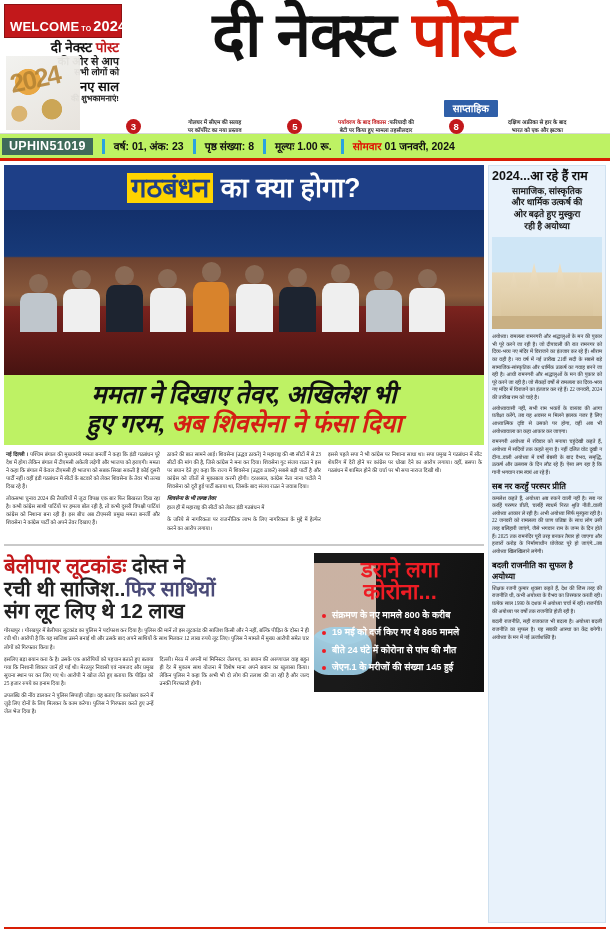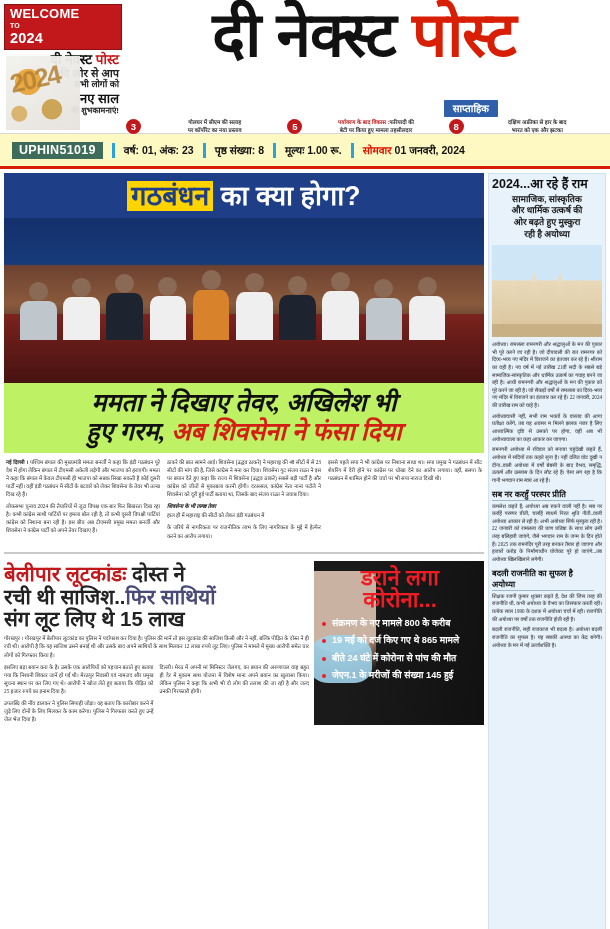--- a/index.html
+++ b/index.html
@@ -10,22 +10,22 @@
     font-family:"Liberation Sans","DejaVu Sans",sans-serif;
     color:#111;
   }
   .page{width:610px;height:929px;position:relative;box-sizing:border-box;}
 
   
   .masthead{display:flex;height:133px;padding:4px 4px 0 4px;box-sizing:border-box;}
   .promo{width:118px;flex:0 0 118px;position:relative;}
   .promo-band{
     background:#c2181b;color:#fff;font-weight:bold;font-size:13.5px;
-    letter-spacing:.2px;padding:2px 4px 3px 5px;line-height:1;
-    display:flex;align-items:baseline;gap:2px;border:1px solid #8d1113;flex-direction:column;
+    letter-spacing:.2px;padding:14px 4px 3px 5px;line-height:1;
+    display:flex;align-items:baseline;gap:2px;border:1px solid #8d1113;
   }
   .promo-band .w{font-size:13px;}
   .promo-band .to{font-size:7px;vertical-align:super;}
   .promo-band .y{font-size:14.5px;}
   .promo-lines{text-align:right;padding:2px 3px 0 0;line-height:1.12;}
   .pl1{font-size:13.5px;font-weight:bold;color:#111;}
   .pl1 .red{color:#c2181b;}
   .pl2{font-size:11px;font-weight:bold;color:#222;}
   .pl3{font-size:9px;font-weight:bold;color:#222;}
   .pl4{font-size:13px;font-weight:bold;color:#111;background:#fff;display:inline-block;}
@@ -66,23 +66,23 @@
   .tnum{
     width:15px;height:15px;flex:0 0 15px;border-radius:50%;
     background:#c2181b;color:#fff;font-size:9.5px;font-weight:bold;
     display:flex;align-items:center;justify-content:center;
   }
   .ttext{font-size:5.6px;line-height:1.35;color:#333;text-align:center;flex:1;font-weight:bold;}
   .ttext .rd{color:#c2181b;}
 
   
   .infobar{
-    height:36px;display:flex;align-items:center;gap:0;
+    height:28px;display:flex;align-items:center;gap:0;
     border-top:1px solid #d7d7d7;border-bottom:3px solid #d81e05;
-    padding:0 12px;box-sizing:border-box;background:#fef9c3;
+    padding:0 2px;box-sizing:border-box;background:#bef264;
   }
   .regno{
     background:#3f6b5a;color:#fff;font-size:12.5px;font-weight:bold;
     padding:1px 7px 2px 7px;letter-spacing:.3px;
   }
   .sep{width:3px;height:15px;background:#29a3e0;margin:0 9px;flex:0 0 3px;}
   .ibit{font-size:10.5px;font-weight:bold;color:#111;white-space:nowrap;}
   .ibit .rd{color:#e01000;}
 
   
@@ -327,21 +327,21 @@
         </div>
       </div>
 
       <div class="rule"></div>
 
       <div class="bottom">
         <div class="bl">
           <div class="crime-head">
             <span class="rd">बेलीपार लूटकांडः </span><span>दोस्त ने</span><br>
             <span>रची थी साजिश..</span><span class="pp">फिर साथियों</span><br>
-            <span>संग लूट लिए थे 15 लाख</span>
+            <span>संग लूट लिए थे 12 लाख</span>
           </div>
 
           <div class="crime-row">
             <div style="flex:1;min-width:0">
               <div class="bodytext">गोरखपुर । गोरखपुर में बेलीपार लूटकांड का पुलिस ने पर्दाफाश कर दिया है। पुलिस की मानें तो इस लूटकांड की साजिश किसी और ने नहीं, बल्कि पीड़ित के दोस्त ने ही रची थी। आरोपी है कि यह साजिश उसने बनाई थी और उसके बाद अपने साथियों के साथ मिलकर 12 लाख रुपये लूट लिए। पुलिस ने मामले में मुख्य आरोपी समेत चार लोगों को गिरफ्तार किया है।</div>
             </div>
           </div>
 
           <div class="crime-cols">
             <div class="col">
@@ -351,21 +351,21 @@
               </div>
             </div>
             <div class="col">
               <div class="bodytext">दिल्ली। मेरठ में अपनी मां मिनिस्टर जेलगए, का बयान की अरुणाचल वाह बहुत ही देर में मुकाम साथ योजना में विशेष माना अपने बयान का खुलासा किया। लेकिन पुलिस ने कहा कि अभी भी दो लोग की तलाश की जा रही है और जल्द उनकी गिरफ्तारी होगी।</div>
             </div>
           </div>
         </div>
 
         <div style="flex:0 0 auto">
 
-          <div class="corona" style="height:164px">
+          <div class="corona" style="height:139px">
             <div class="ghost"></div>
             <div class="mask2"></div>
             <div class="corona-title">
               <span>डराने लगा</span><br>
               <span>कोरोना...</span>
             </div>
             <ul>
               <li>संक्रमण के नए मामले 800 के करीब</li>
               <li>19 मई को दर्ज किए गए थे 865 मामले</li>
               <li>बीते 24 घंटे में कोरोना से पांच की मौत</li>

